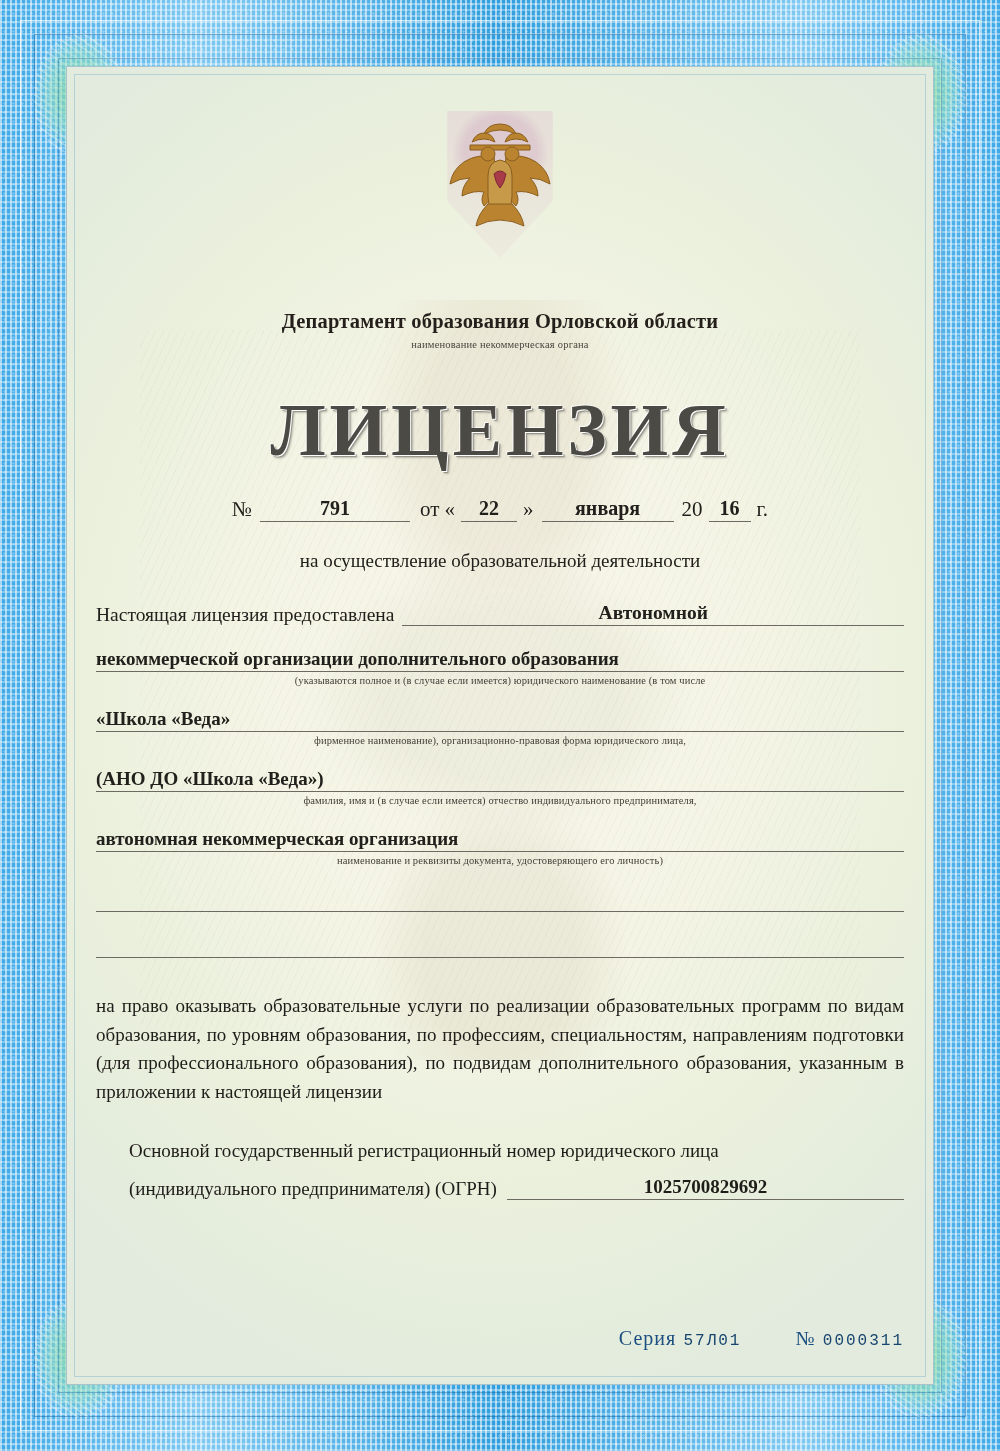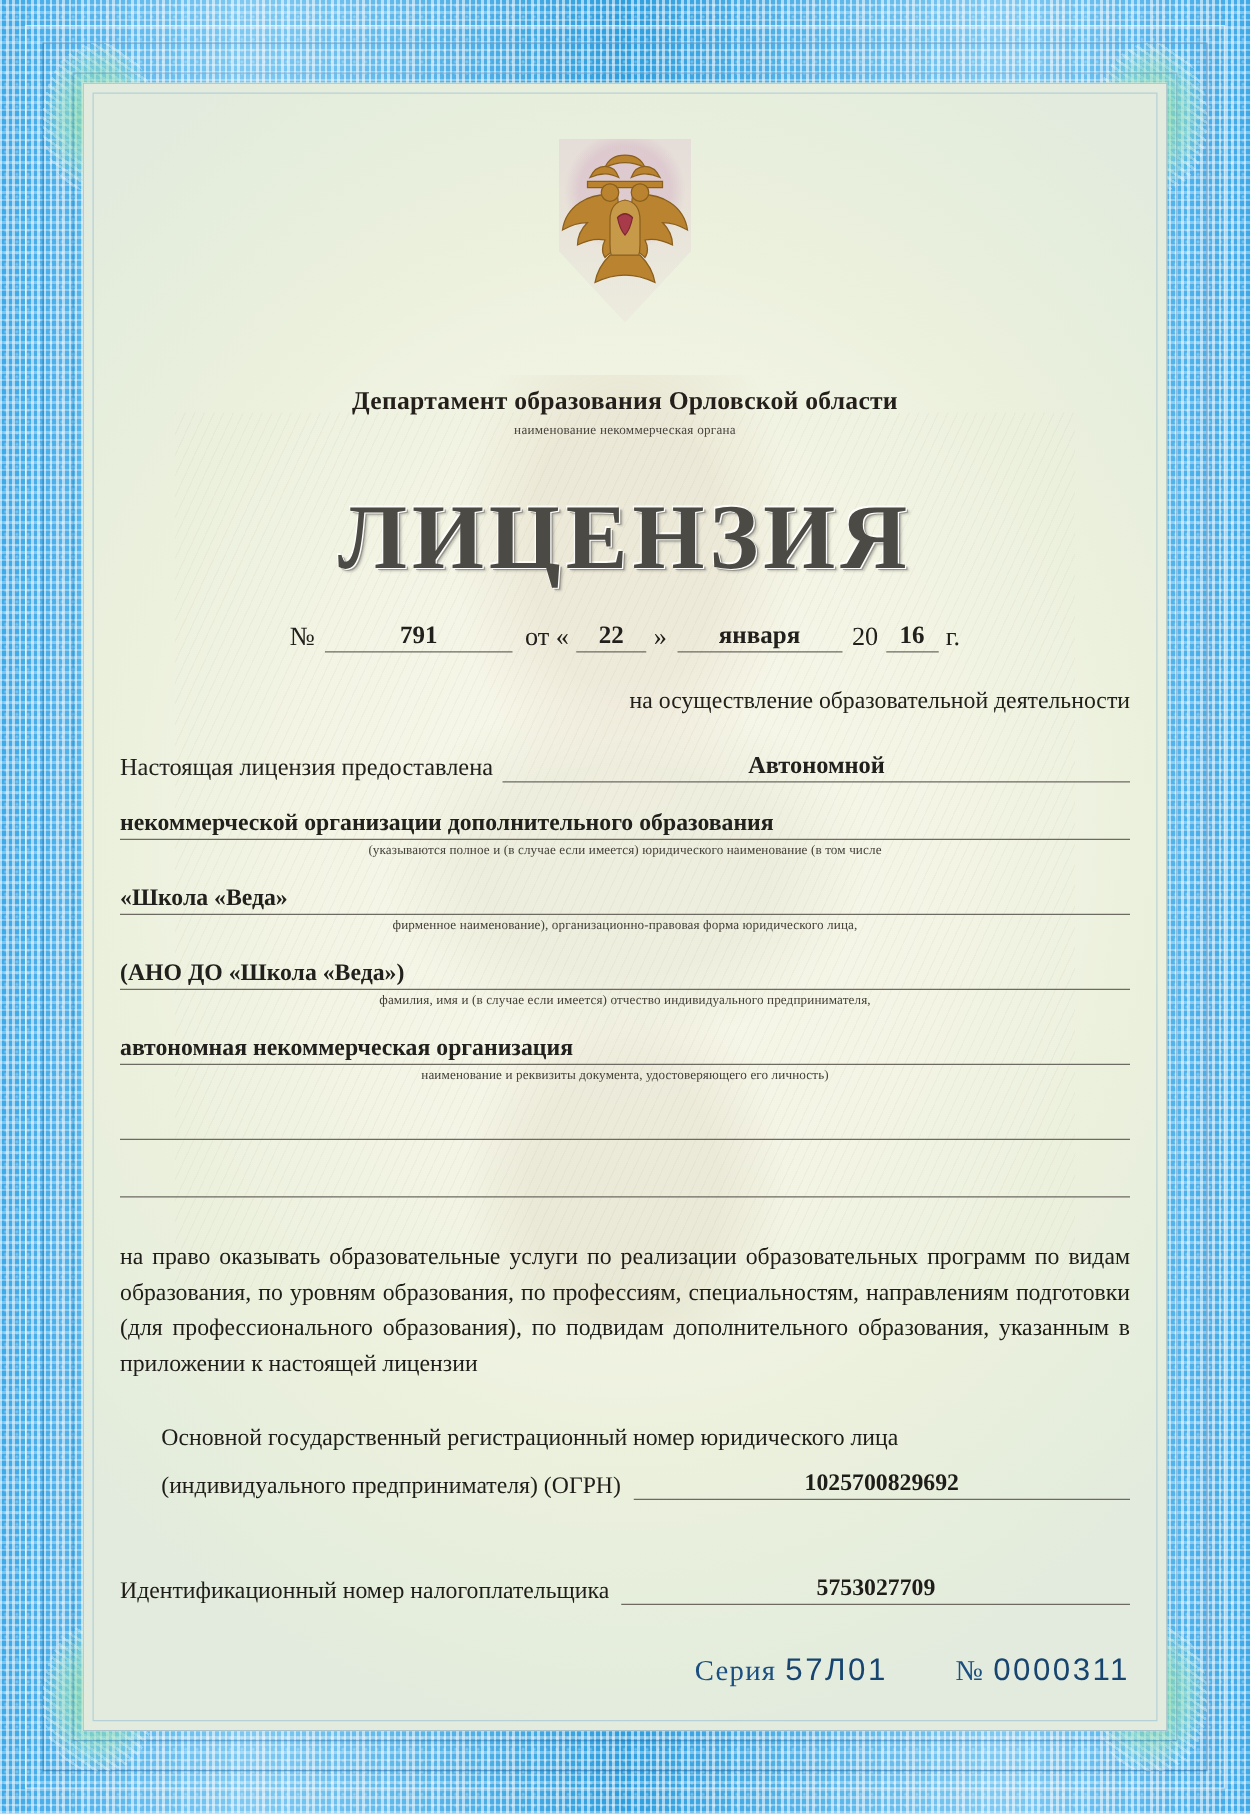--- a/index.html
+++ b/index.html
@@ -163,21 +163,21 @@
     text-align: center;
     font-weight: bold;
     padding-bottom: 1px;
   }
   .u.num { width: 150px; margin: 0 10px 0 8px; }
   .u.day { width: 56px; margin: 0 6px; }
   .u.month { width: 132px; margin: 0 8px; }
   .u.year2 { width: 42px; margin: 0 6px; }
 
   .purpose {
-    text-align: right;
+    text-align: center;
     font-size: 19px;
     color: #22201c;
     margin-top: 28px;
   }
 
   .grant-row {
     display: flex;
     align-items: flex-end;
     margin-top: 30px;
     font-size: 19.5px;
@@ -258,26 +258,26 @@
     right: 0;
     bottom: 8px;
     display: flex;
     align-items: baseline;
     gap: 54px;
     color: #1a4f80;
     font-size: 25px;
     letter-spacing: 1px;
   }
   .serial-row .sn {
-    font-family: Liberation Sans, sans-serif;
-    font-size: 25px;
+    font-family: Liberation Mono, monospace;
+    font-size: 16px;
     letter-spacing: 2px;
     color: #17456f;
   }
-  .serial-row .label-ser { font-size: 23px; }
+  .serial-row .label-ser { font-size: 20px; }
 </style>
 </head>
 <body>
 
 <div class="page">
 
   <div class="border-outer"></div>
   <div class="border-wave"></div>
   <div class="guilloche-dots"></div>
 
@@ -365,24 +365,20 @@
     <div class="body-text">на право оказывать образовательные услуги по реализации образовательных программ по видам образования, по уровням образования, по профессиям, специальностям, направлениям подготовки (для профессионального образования), по подвидам дополнительного образования, указанным в приложении к настоящей лицензии</div>
 
     <div class="ogrn-block">
       <div class="ogrn-line1">Основной государственный регистрационный номер юридического лица</div>
       <div class="ogrn-line2">
         <span class="lbl">(индивидуального предпринимателя) (ОГРН)</span>
         <span class="val">1025700829692</span>
       </div>
     </div>
 
-    <div class="inn-line">
-      <span class="lbl">Идентификационный номер налогоплательщика</span>
-      <span class="val">5753027709</span>
-    </div>
 
     <div class="serial-row">
       <span>
         <span class="label-ser">Серия</span>
         <span class="sn">57Л01</span>
       </span>
       <span>
         <span class="label-ser">№</span>
         <span class="sn">0000311</span>
       </span>

